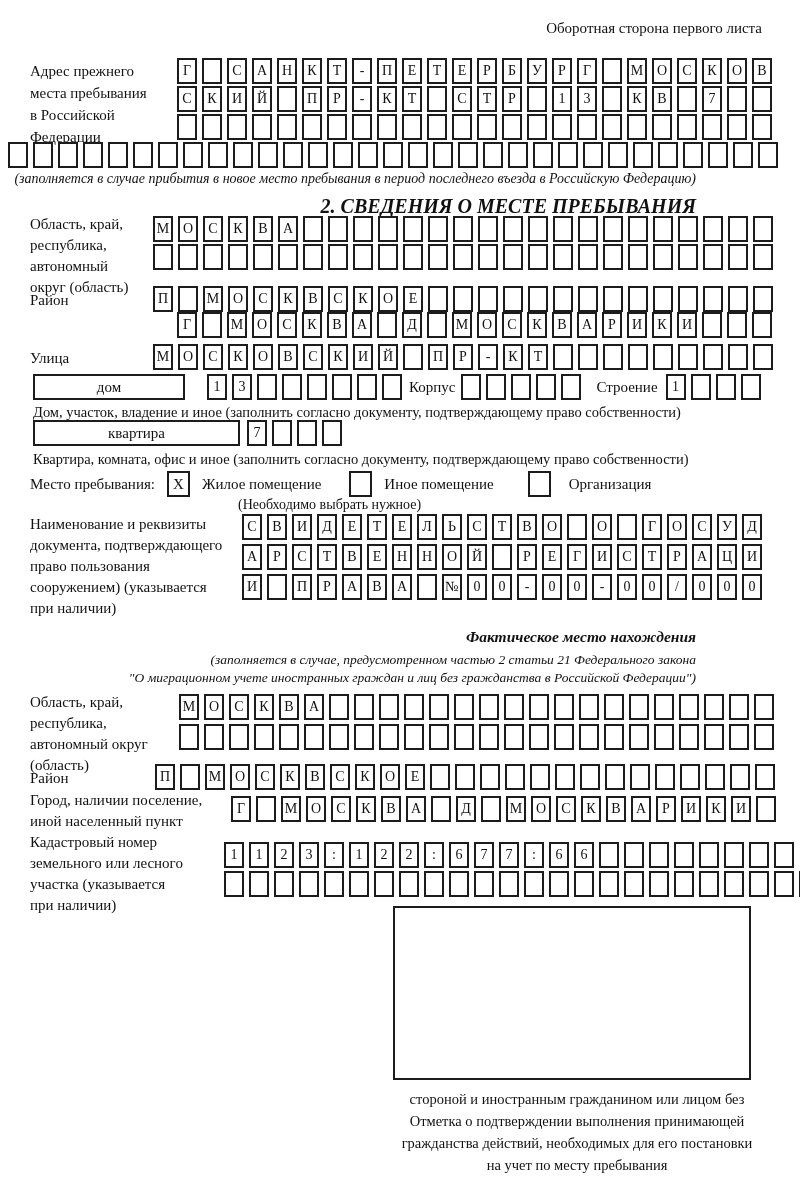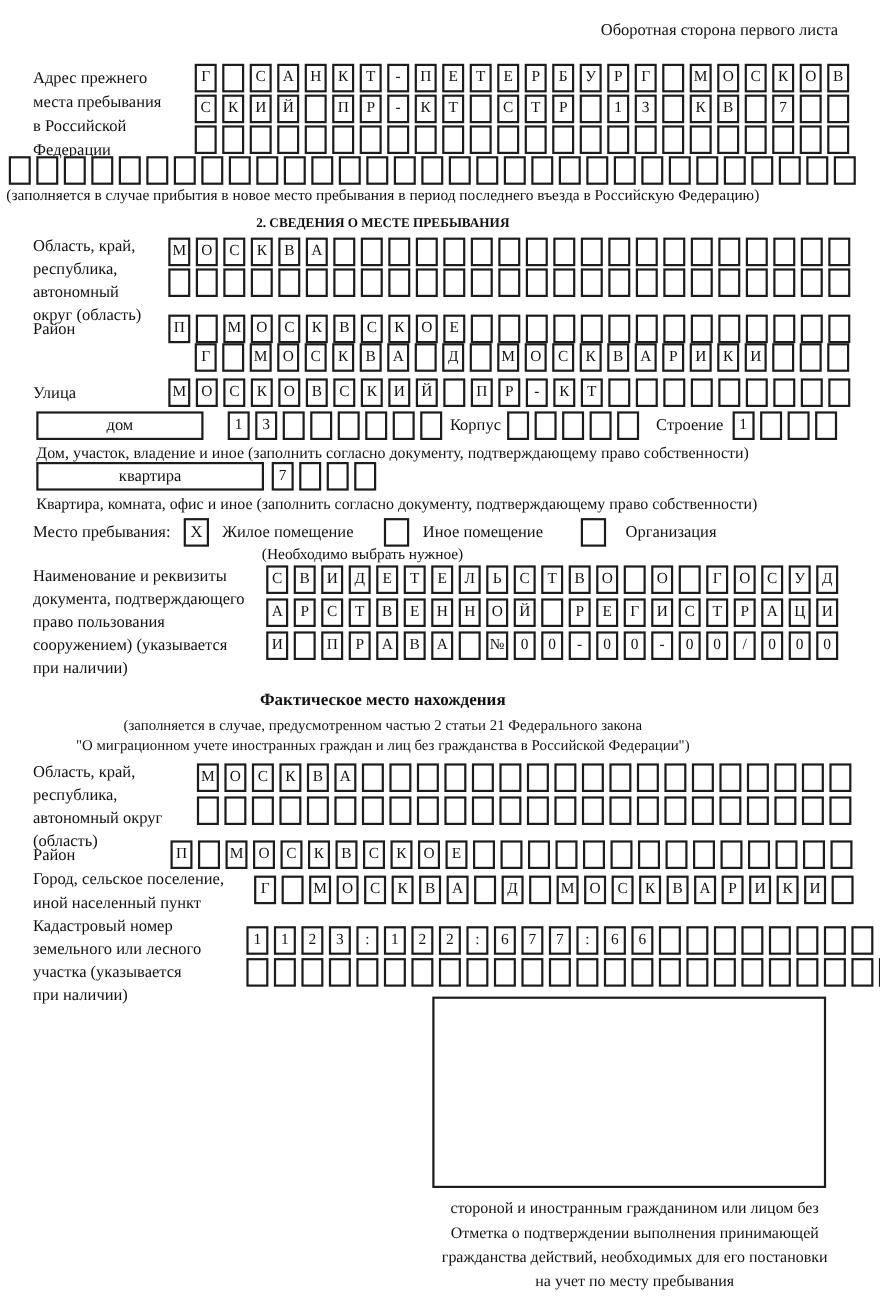--- a/index.html
+++ b/index.html
@@ -10,22 +10,22 @@
   .boxrow{white-space:nowrap;display:flex;}
   .cb{display:inline-block;box-sizing:content-box;width:16px;height:22px;border:2px solid #1c1c1c;
       margin-right:5px;text-align:center;font-size:14px;line-height:22px;background:#fff;flex:none;}
   .hrow{display:flex;align-items:center;}
   .wbox{box-sizing:content-box;border:2px solid #1c1c1c;height:22px;display:inline-flex;
         align-items:center;justify-content:center;font-size:15px;flex:none;}
   .chk{display:inline-block;box-sizing:content-box;width:19px;height:22px;border:2px solid #1c1c1c;
        text-align:center;font-size:15px;line-height:22px;flex:none;}
   .note{font-size:14px;}
   .smnote{font-size:13.5px;}
-  .center{left:0;width:696px;text-align:center;}
-  .title{font-weight:bold;font-size:12px;}
+  .center{left:0;width:696px;text-align:right;font-style:italic;}
+  .title{font-weight:bold;font-size:20px;}
   .stamp{border:2px solid #1c1c1c;background:#fff;}
   .cap{font-size:14.5px;line-height:22px;text-align:center;}
 </style>
 </head>
 <body>
 
 <div class="page">
 
   <div class="abs lbl" style="top:18px;right:38px;">Оборотная сторона первого листа</div>
 
@@ -511,21 +511,21 @@
       <span class="cb"></span>
       <span class="cb"></span>
       <span class="cb"></span>
       <span class="cb"></span>
       <span class="cb"></span>
       <span class="cb"></span>
       <span class="cb"></span>
     </div>
 
   <div class="abs lbl" style="left:30px;top:790px;">
-    <div>Город, сельское поселение,</div>
+    <div>Город, наличии поселение,</div>
     <div>иной населенный пункт</div>
   </div>
   <div class="abs boxrow" style="left:231px;top:796px;">
       <span class="cb">Г</span>
       <span class="cb"></span>
       <span class="cb">М</span>
       <span class="cb">О</span>
       <span class="cb">С</span>
       <span class="cb">К</span>
       <span class="cb">В</span>

